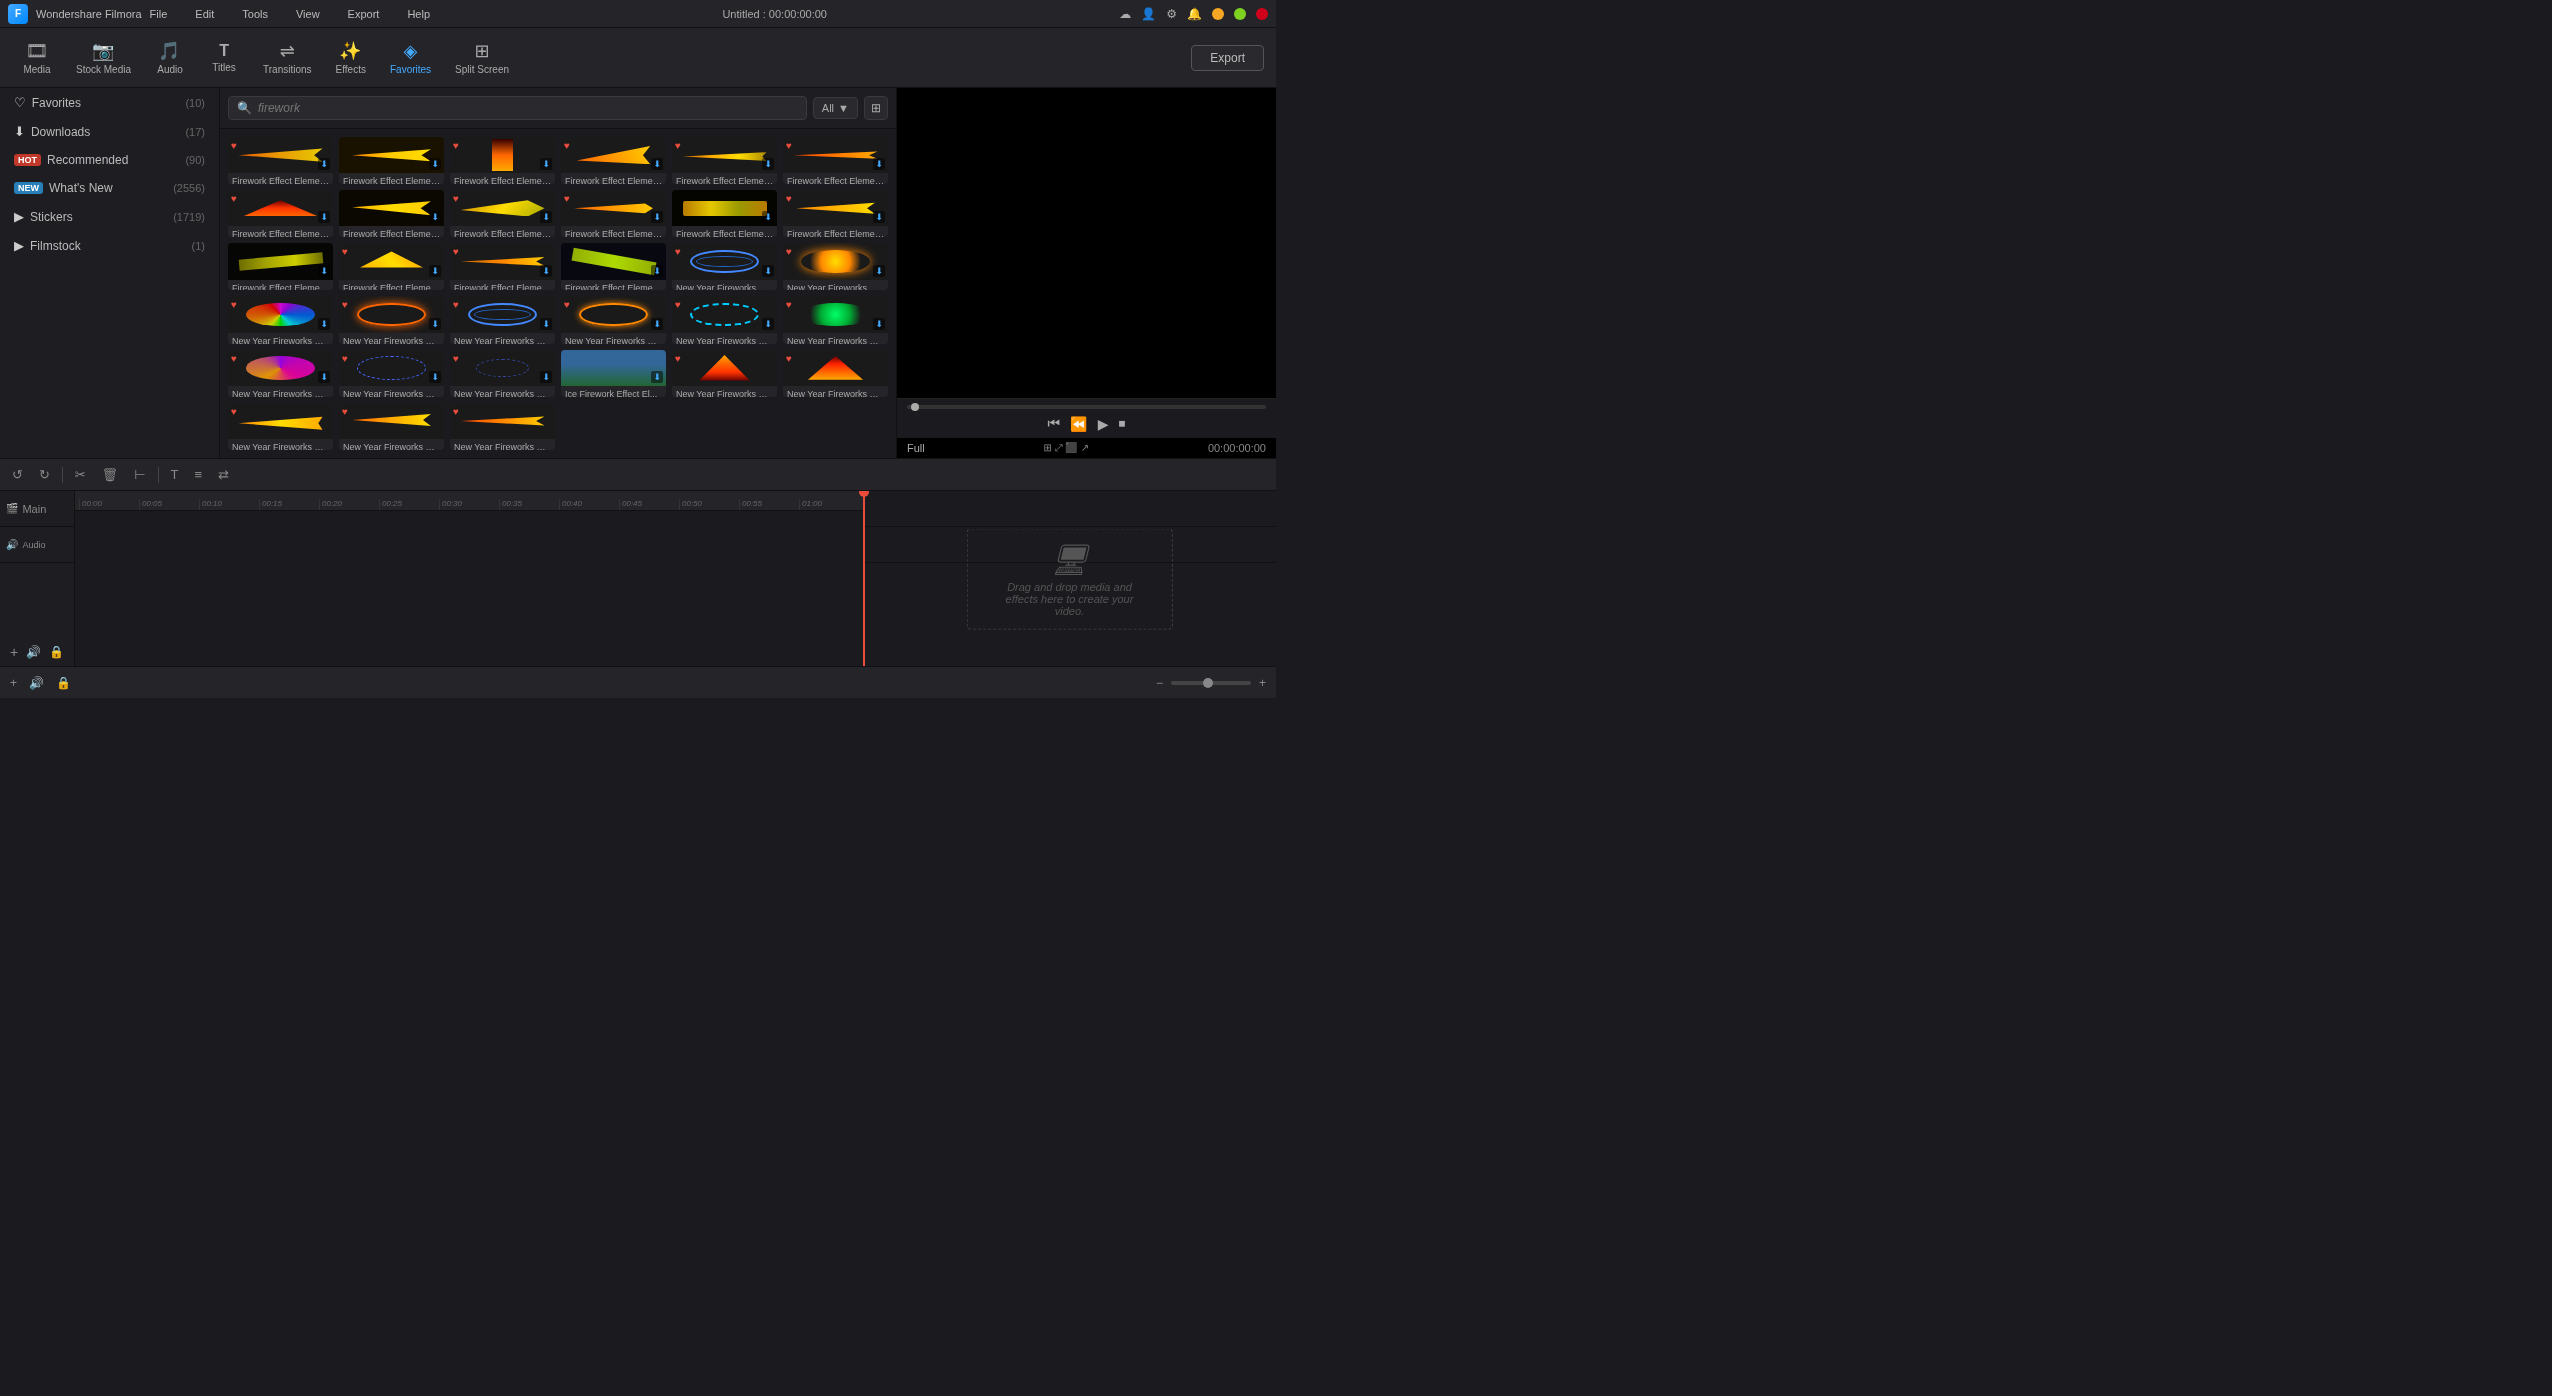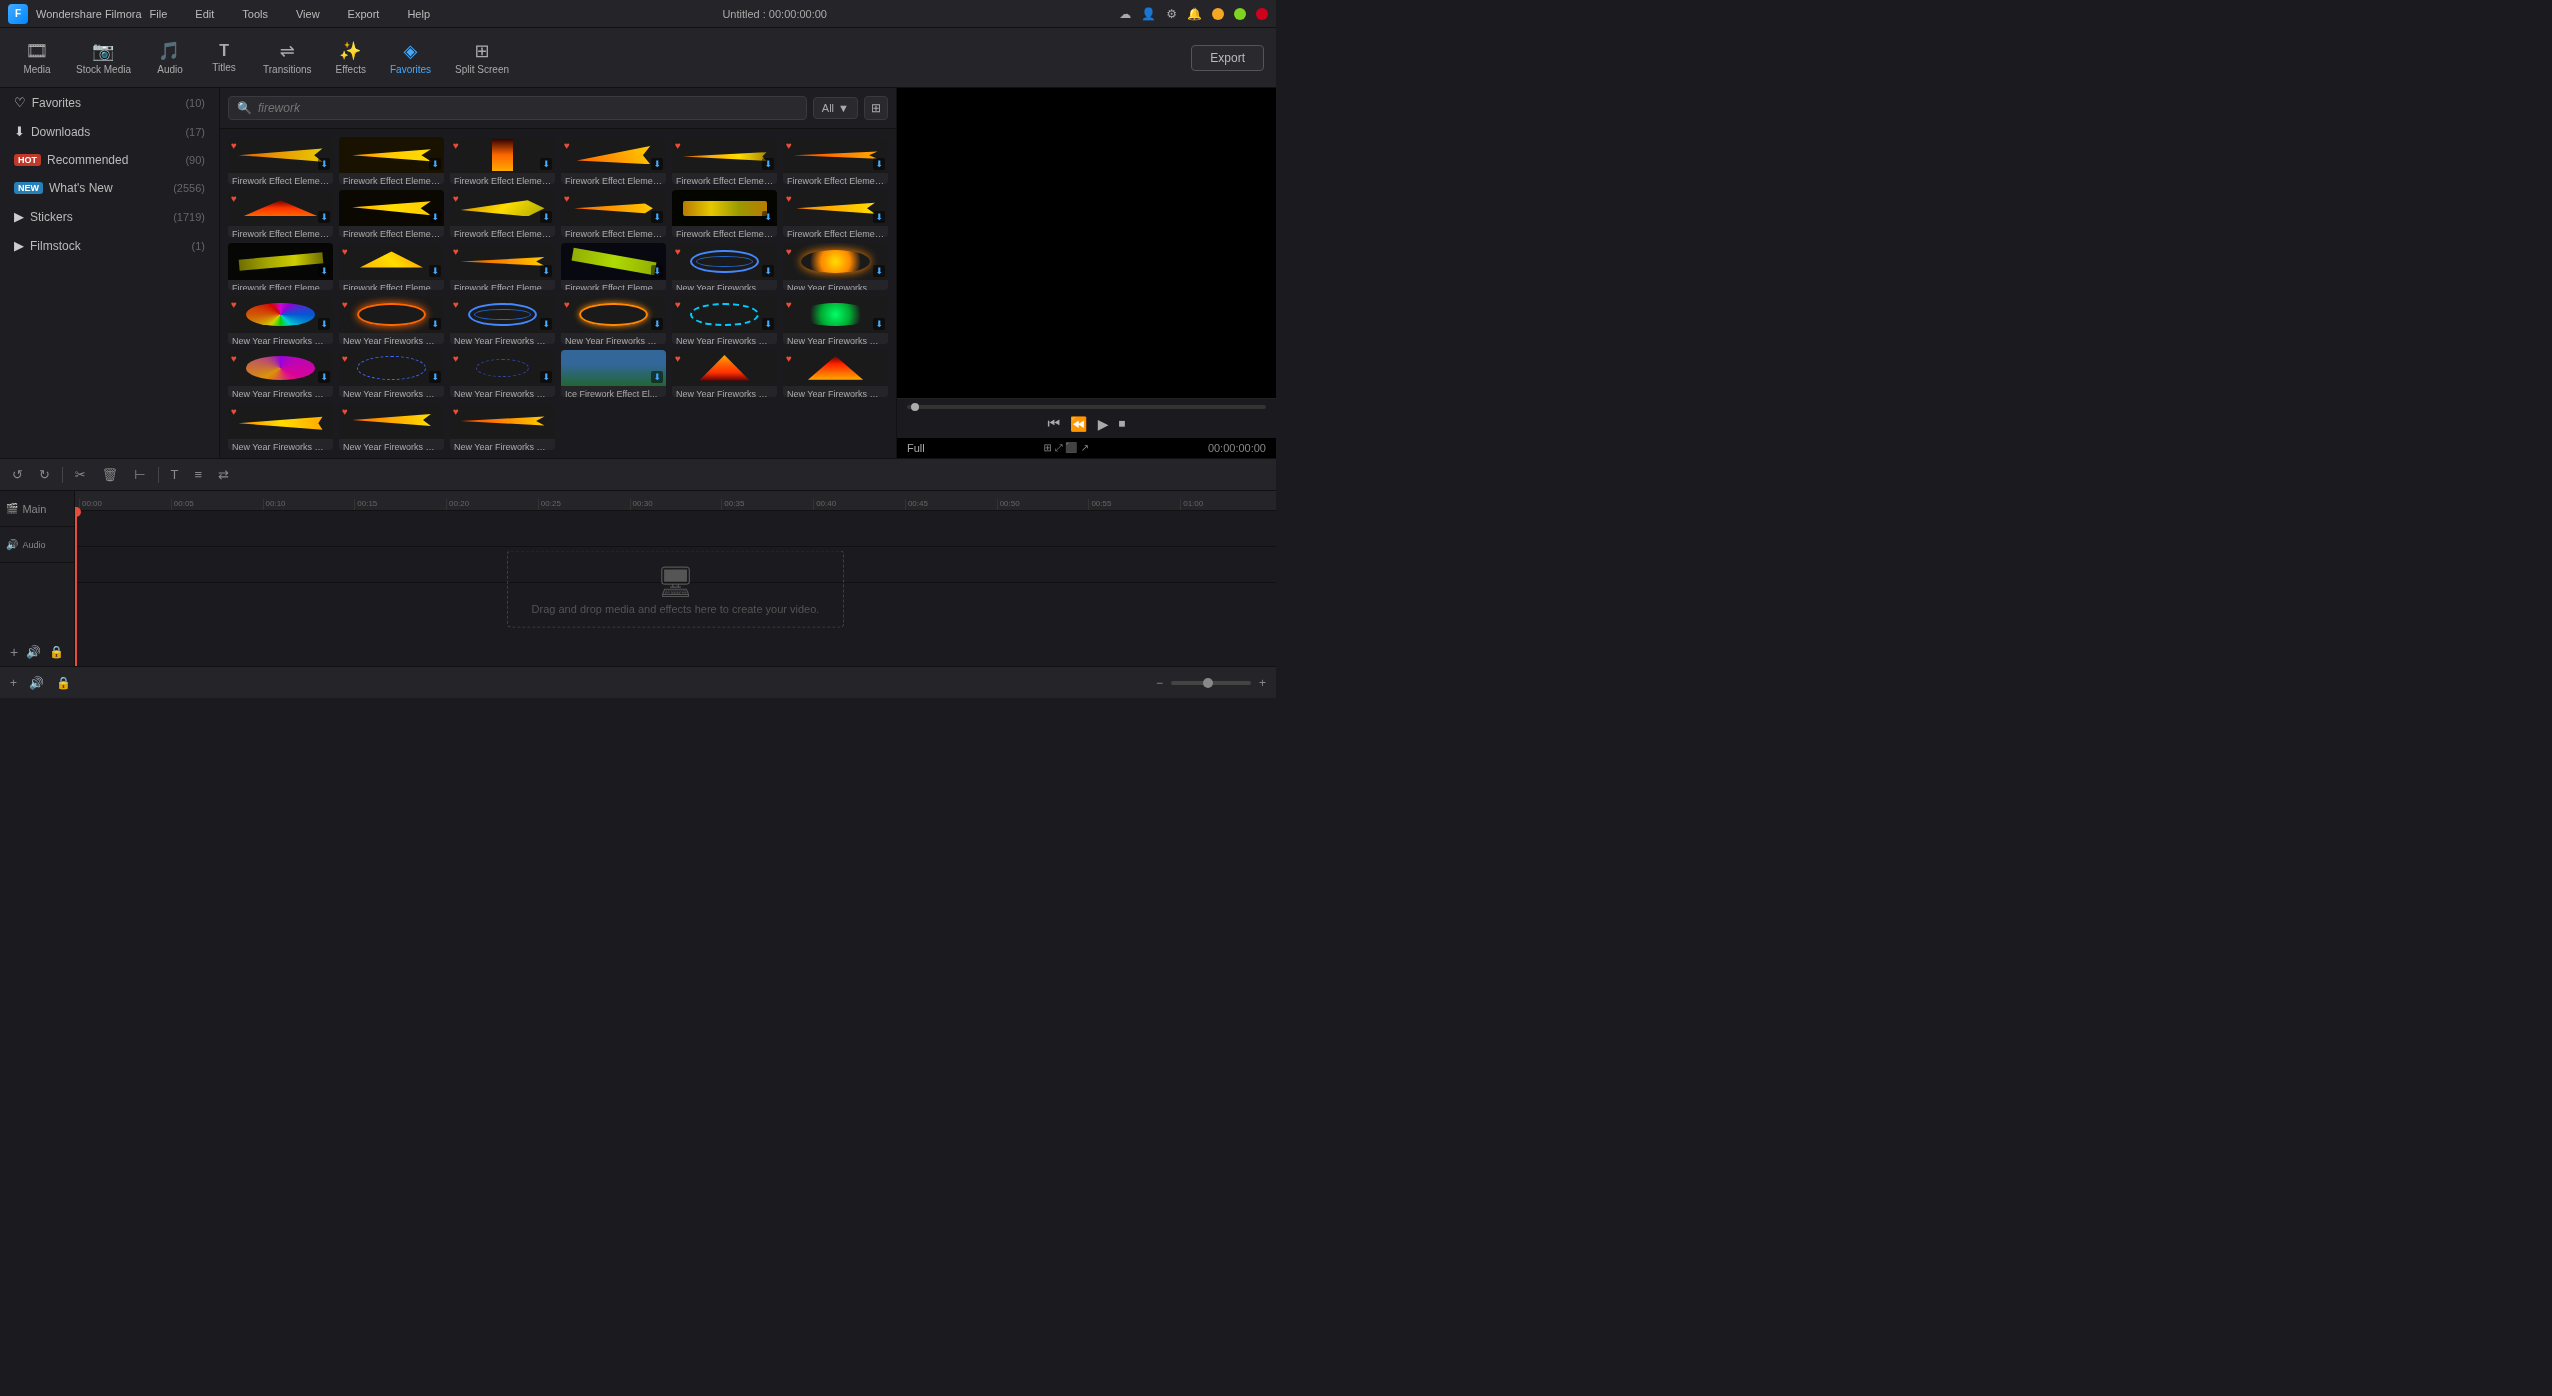--- a/index.html
+++ b/index.html
@@ -427,22 +427,23 @@
       align-items: center;
       padding: 0 6px;
       font-size: 10px;
       color: #888;
       border-bottom: 1px solid #111;
       gap: 4px;
     }
     .timeline-main {
       flex: 1;
       display: flex;
-      flex-direction: column;
+      flex-direction: row;
       overflow: hidden;
+      font-style: italic;
     }
     .timeline-ruler {
       height: 20px;
       background: #252529;
       border-bottom: 1px solid #111;
       display: flex;
       align-items: flex-end;
       padding: 0 4px;
       overflow: hidden;
       position: relative;

